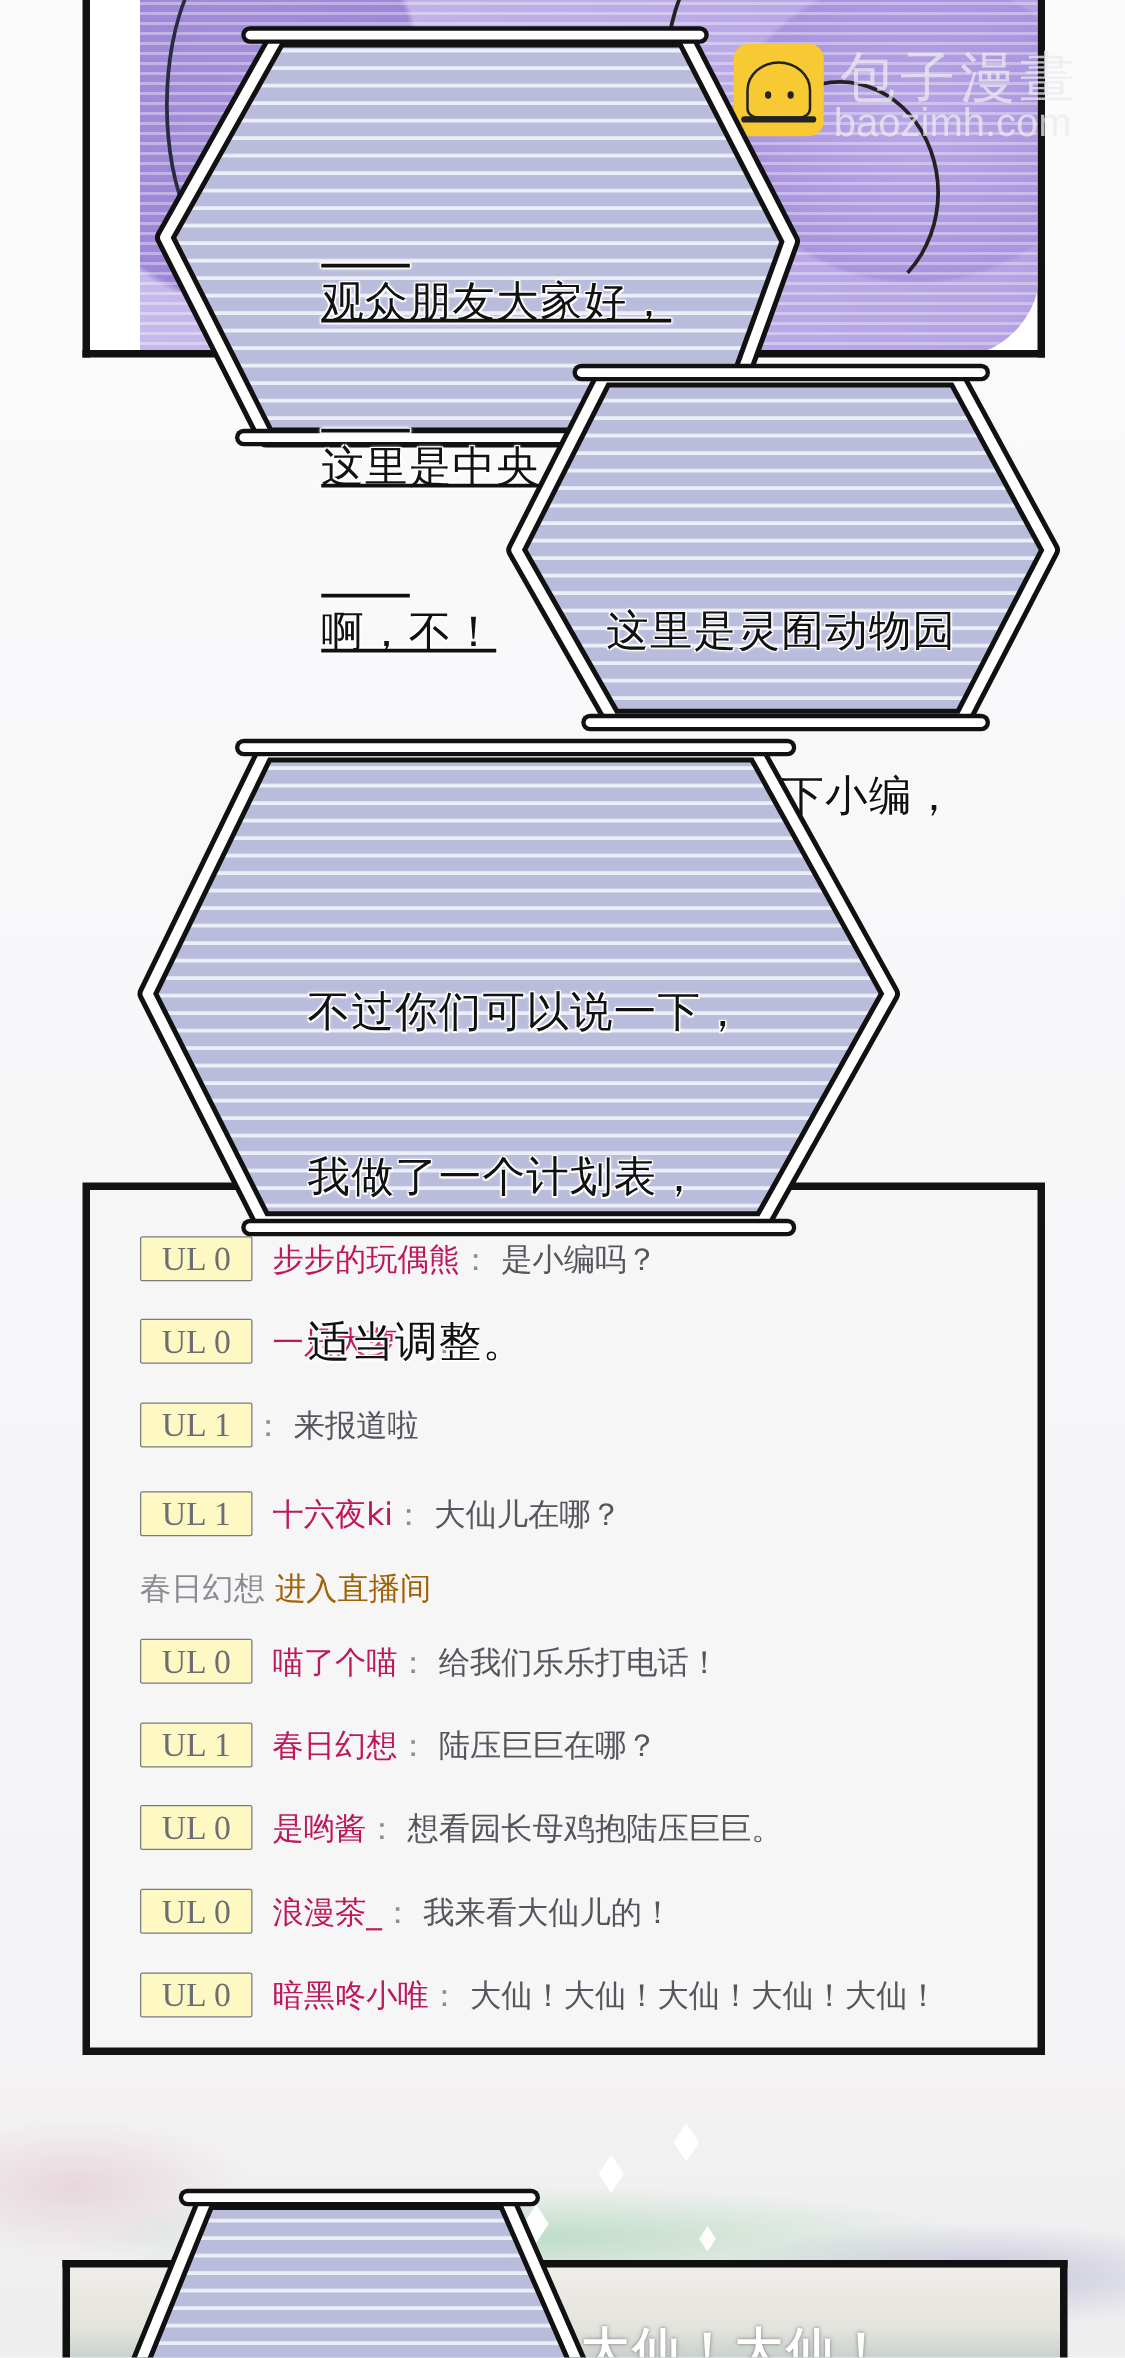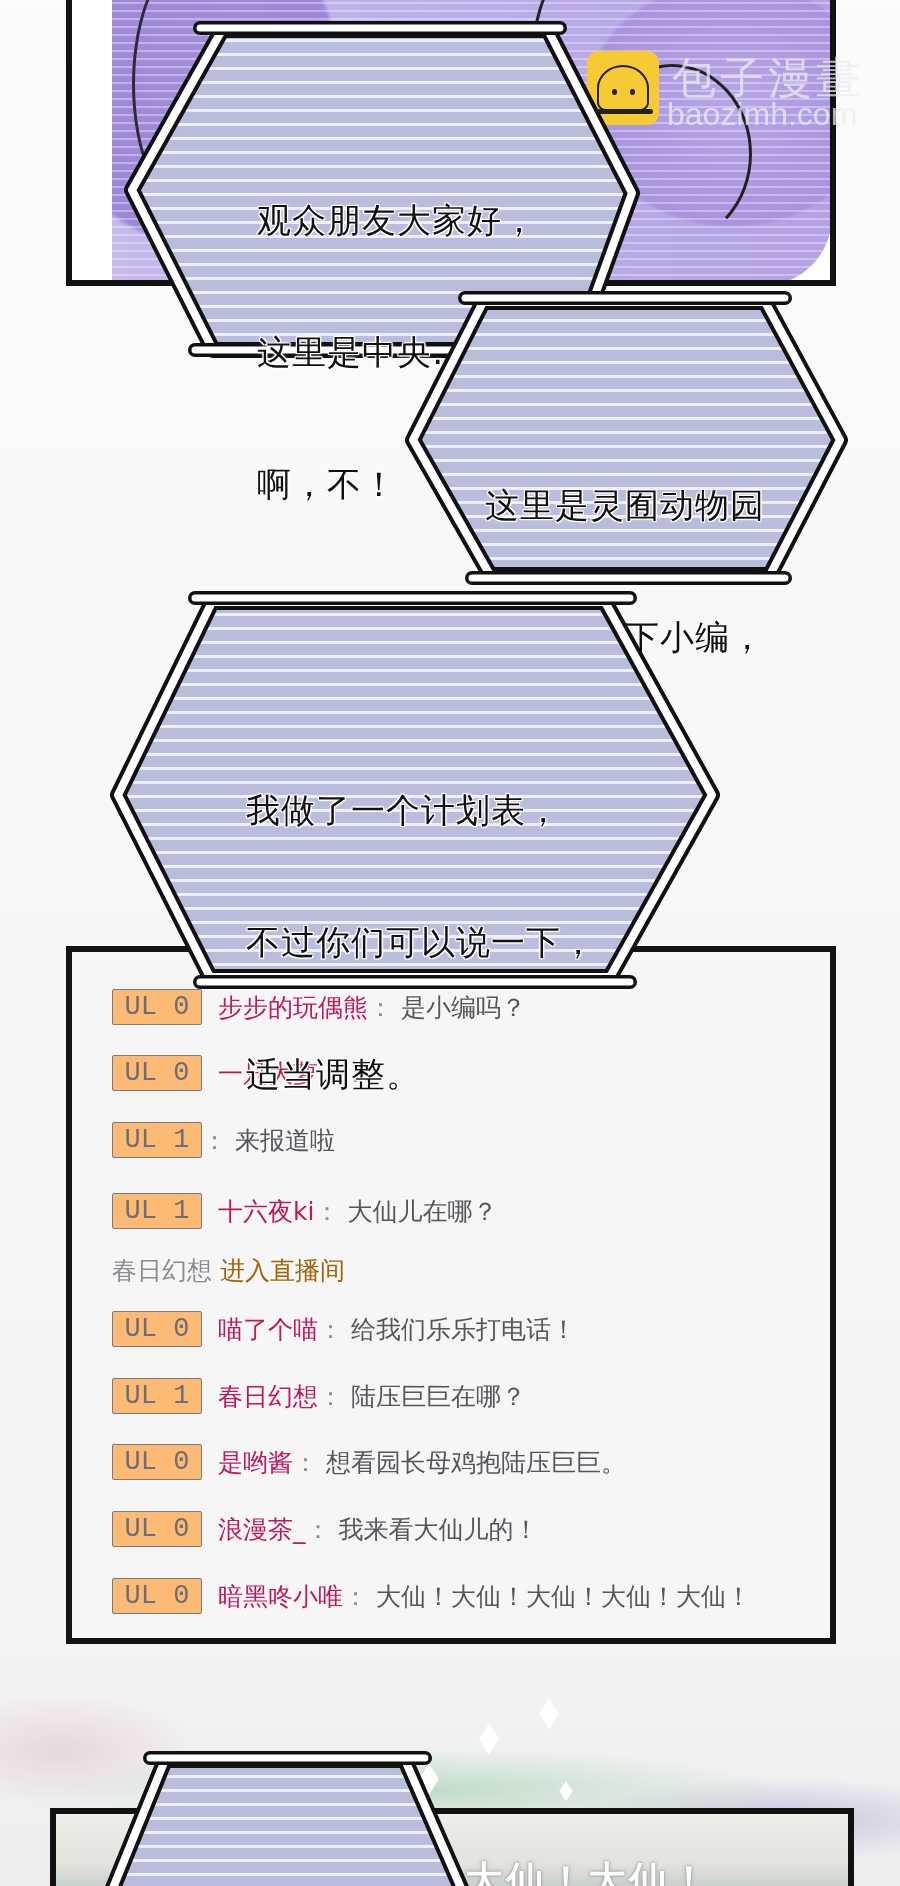--- a/index.html
+++ b/index.html
@@ -18,21 +18,21 @@
     background:
       repeating-linear-gradient(180deg, rgba(255,255,255,0.35) 0px, rgba(255,255,255,0.35) 2px, transparent 2px, transparent 8px),
       radial-gradient(ellipse 240px 200px at 620px 110px, #b8a5e6 0%, #a893de 60%, transparent 62%),
       radial-gradient(ellipse 260px 300px at 80px 80px, #a48ed9 0%, #9c86d6 55%, transparent 57%),
       linear-gradient(90deg, #c6b8ec, #b3a1e3);
     border-radius: 0 0 70px 0;
   }
   .top-panel .hair-line { position: absolute; border: 3px solid #1a1a2e; border-radius: 50%; background: transparent; }
 
   
-  .watermark { position: absolute; left: 587px; top: 51px; width: 280px; height: 95px; }
+  .watermark { position: absolute; left: 587px; top: 35px; width: 280px; height: 95px; }
   .wm-logo { position: absolute; left: 0; top: 0; width: 72px; height: 74px; background: #f7c932; border-radius: 12px; }
   .wm-bun { position: absolute; left: 10px; top: 14px; width: 52px; height: 46px; background: #f7c932; border: 2px solid #222; border-radius: 50% 50% 18% 18%; }
   .wm-bun::before { content: ""; position: absolute; left: 13px; top: 22px; width: 5px; height: 6px; background:#222; border-radius:50%; box-shadow: 18px 0 0 #222; }
   .wm-plate { position: absolute; left: 6px; top: 58px; width: 60px; height: 5px; background: #222; border-radius: 3px; }
   .wm-cn { position: absolute; left: 85px; top: -2px; font-size: 44px; color: rgba(235,235,240,0.75); letter-spacing: 4px; font-family: "DejaVu Sans", sans-serif; }
   .wm-en { position: absolute; left: 80px; top: 45px; font-size: 32px; color: rgba(235,235,240,0.75); font-family: "Liberation Sans", sans-serif; }
 
   
   .bubble { position: absolute; }
   .bubble svg { position: absolute; left: 0; top: 0; overflow: visible; }
@@ -43,22 +43,22 @@
   }
 
   
   .chat-panel {
     position: absolute; left: 66px; top: 946px; width: 770px; height: 698px;
     background: #f6f6f7; border: 6px solid #131313;
   }
   .chat-row { position: absolute; left: 40px; height: 36px; display: flex; align-items: center; }
   .ul-badge {
     width: 90px; height: 36px; border: 1.5px solid #7a7a80; border-radius: 2px;
-    color: #6d6d75; font-size: 27px; font-family: Liberation Mono, monospace;
-    display: flex; align-items: center; justify-content: center; letter-spacing: 0px; background: #fdba74;
+    color: #6d6d75; font-size: 27px; font-family: Liberation Serif, serif;
+    display: flex; align-items: center; justify-content: center; letter-spacing: 0px; background: #fef9c3;
   }
   .chat-user { margin-left: 16px; color: #be185d; font-size: 25px; white-space: nowrap; }
   .chat-sep { color: #8b8b92; font-size: 25px; margin-right: 8px; }
   .chat-msg { color: #55555c; font-size: 25px; white-space: nowrap; }
   .sys-row { position: absolute; left: 40px; display: flex; align-items: center; height: 36px; }
   .sys-user { color: #8b8b92; font-size: 25px; }
   .sys-msg { color: #a16207; font-size: 25px; margin-left: 8px; }
 
   
   .bottom-blur {
@@ -113,21 +113,21 @@
       <polygon points="222,30 548,30 632,193 575,350 213,350 132,190" fill="none" stroke="#fff" stroke-width="8" stroke-linejoin="round"></polygon>
       <g stroke="#111" stroke-width="14" stroke-linecap="round">
           <line x1="200" y1="28" x2="560" y2="28"></line>
           <line x1="195" y1="350" x2="590" y2="350"></line>
         </g>
       <g stroke="#fff" stroke-width="7" stroke-linecap="round">
           <line x1="200" y1="28" x2="560" y2="28"></line>
           <line x1="195" y1="350" x2="590" y2="350"></line>
         </g>
     </svg>
-    <div class="btext" style="left:257px;top:110px;">
+    <div class="btext" style="left:257px;top:132px;text-decoration:underline;">
       <div>观众朋友大家好，</div>
       <div>这里是中央……</div>
       <div>啊，不！</div>
     </div>
   </div>
 
   <div class="bubble" style="left:0;top:0;width:900px;height:600px;">
     <svg width="900" height="600">
       <polygon points="483,302 765,302 840,440 770,575 490,575 413,440" fill="url(#stripes)" stroke="#111" stroke-width="16" stroke-linejoin="round"></polygon>
       <polygon points="483,302 765,302 840,440 770,575 490,575 413,440" fill="none" stroke="#fff" stroke-width="8" stroke-linejoin="round"></polygon>
@@ -212,22 +212,22 @@
       <g stroke="#111" stroke-width="14" stroke-linecap="round">
           <line x1="195" y1="598" x2="630" y2="598"></line>
           <line x1="200" y1="982" x2="630" y2="982"></line>
         </g>
       <g stroke="#fff" stroke-width="7" stroke-linecap="round">
           <line x1="195" y1="598" x2="630" y2="598"></line>
           <line x1="200" y1="982" x2="630" y2="982"></line>
         </g>
     </svg>
     <div class="btext" style="left:246px;top:700px;">
+      <div>不过你们可以说一下，</div>
       <div>我做了一个计划表，</div>
-      <div>不过你们可以说一下，</div>
       <div>适当调整。</div>
     </div>
   </div>
 
   <div class="bottom-blur">
     <div class="sparkle" style="left:480px;top:80px;"></div>
     <div class="sparkle" style="left:540px;top:55px;"></div>
     <div class="sparkle" style="left:420px;top:120px;"></div>
     <div class="sparkle" style="left:560px;top:135px;width:12px;height:12px;"></div>
     <div class="sparkle" style="left:370px;top:148px;width:12px;height:12px;"></div>

